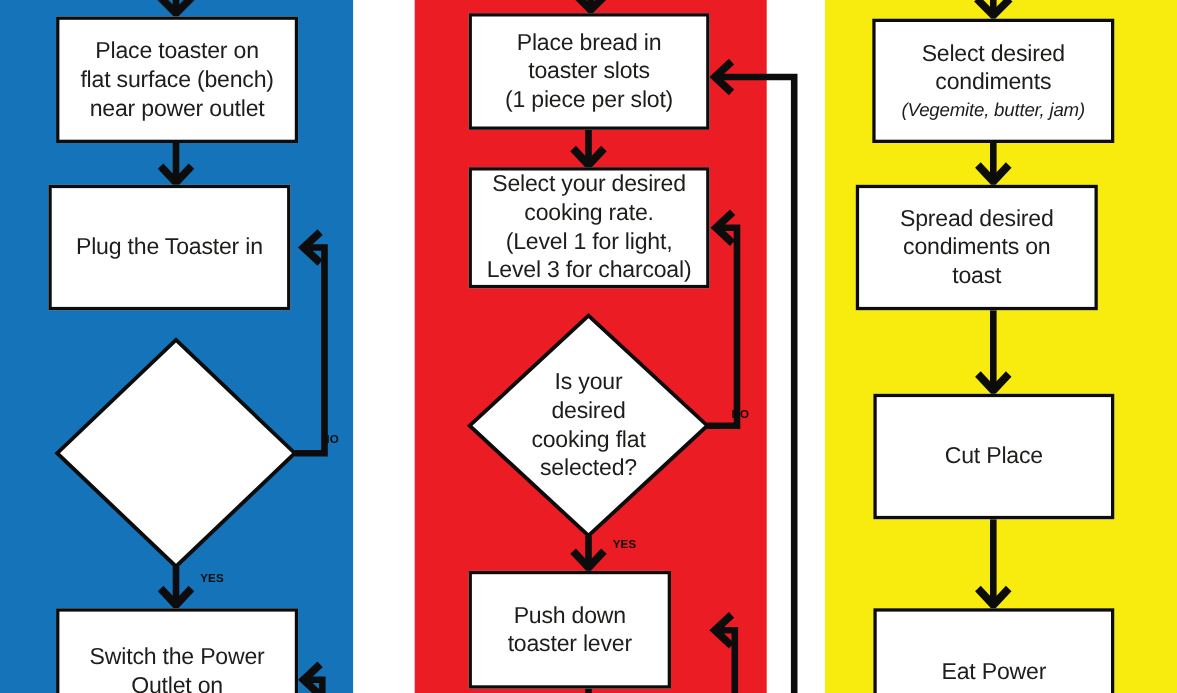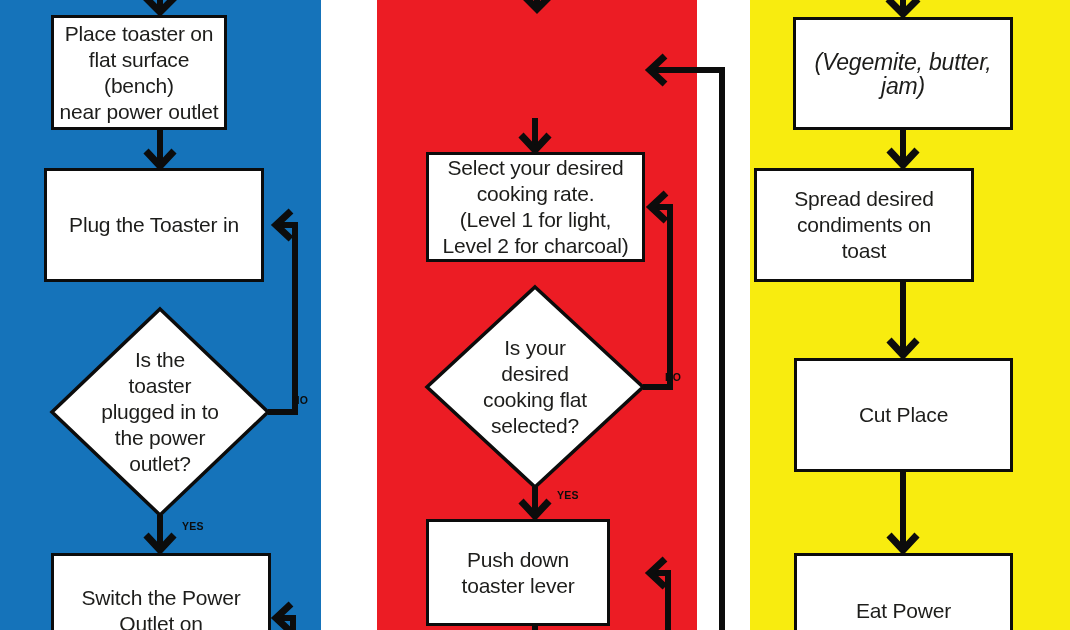--- a/index.html
+++ b/index.html
@@ -16,21 +16,21 @@
   .node{
     position:absolute;background:#ffffff;border:3px solid #0c0c0c;
     box-sizing:border-box;display:flex;flex-direction:column;
     align-items:center;justify-content:center;text-align:center;
   }
   .box-text{
     white-space:pre-line;font-size:21px;line-height:26px;
     letter-spacing:-0.2px;
   }
   .box-note{
-    white-space:pre-line;font-size:23px;line-height:24px;
+    white-space:pre-line;font-size:17px;line-height:24px;
     font-style:italic;letter-spacing:-0.2px;
   }
   .diamond-text{
     position:absolute;display:flex;align-items:center;justify-content:center;
     text-align:center;white-space:pre-line;font-size:21px;line-height:26px;
     letter-spacing:-0.2px;
   }
   .branch-label{
     position:absolute;font-size:10.5px;font-weight:700;line-height:11px;
     letter-spacing:0.2px;color:#0c0c0c;padding-left:16px;
@@ -110,61 +110,63 @@
     </g>
     <g>
       <path d="M903,472 V549" stroke-width="6"></path>
       <path d="M889,535 903,550 917,535" stroke-width="7"></path>
     </g>
 
     <polygon points="160,309 268,412 160,515 52,412" fill="#ffffff" stroke-width="3.5"></polygon>
     <polygon points="535,287 643,387 535,487 427,387" fill="#ffffff" stroke-width="3.5"></polygon>
   </svg>
 
-  <div class="node" style="left:51px;top:15px;width:176px;height:115px">
+  <div class="node" style="left:51px;top:15px;width:220px;height:115px">
     <div class="box-text">Place toaster on
 flat surface (bench)
 near power outlet</div>
   </div>
   <div class="node" style="left:44px;top:168px;width:220px;height:114px">
     <div class="box-text">Plug the Toaster in</div>
   </div>
-  <div class="diamond-text" style="left:75px;top:347px;width:170px;height:130px">Is the
-toaster
-plugged in to
-the power
-outlet?</div>
   <div class="branch-label" style="left:276px;top:395px">NO</div>
   <div class="branch-label" style="left:166px;top:521px">YES</div>
   <div class="node" style="left:51px;top:553px;width:220px;height:115px">
     <div class="box-text">Switch the Power
 Outlet on</div>
   </div>
 
+  <div class="node" style="left:426px;top:12px;width:219px;height:106px">
+    <div class="box-text">Place bread in
+toaster slots
+(1 piece per slot)</div>
+  </div>
   <div class="node" style="left:426px;top:152px;width:219px;height:110px">
     <div class="box-text">Select your desired
 cooking rate.
 (Level 1 for light,
-Level 2 for charcoal)</div>
+Level 3 for charcoal)</div>
   </div>
   <div class="diamond-text" style="left:450px;top:335px;width:170px;height:104px">Is your
 desired
 cooking flat
 selected?</div>
   <div class="branch-label" style="left:649px;top:372px">NO</div>
   <div class="branch-label" style="left:541px;top:490px">YES</div>
   <div class="node" style="left:426px;top:519px;width:184px;height:107px">
     <div class="box-text">Push down
 toaster lever</div>
   </div>
 
   <div class="node" style="left:793px;top:17px;width:220px;height:113px">
+    <div class="box-text">Select desired
+condiments</div>
     <div class="box-note">(Vegemite, butter, jam)</div>
   </div>
-  <div class="node" style="left:754px;top:168px;width:220px;height:114px">
+  <div class="node" style="left:778px;top:168px;width:220px;height:114px">
     <div class="box-text">Spread desired
 condiments on
 toast</div>
   </div>
   <div class="node" style="left:794px;top:358px;width:219px;height:114px">
     <div class="box-text">Cut Place</div>
   </div>
   <div class="node" style="left:794px;top:553px;width:219px;height:115px">
     <div class="box-text">Eat Power</div>
   </div>

